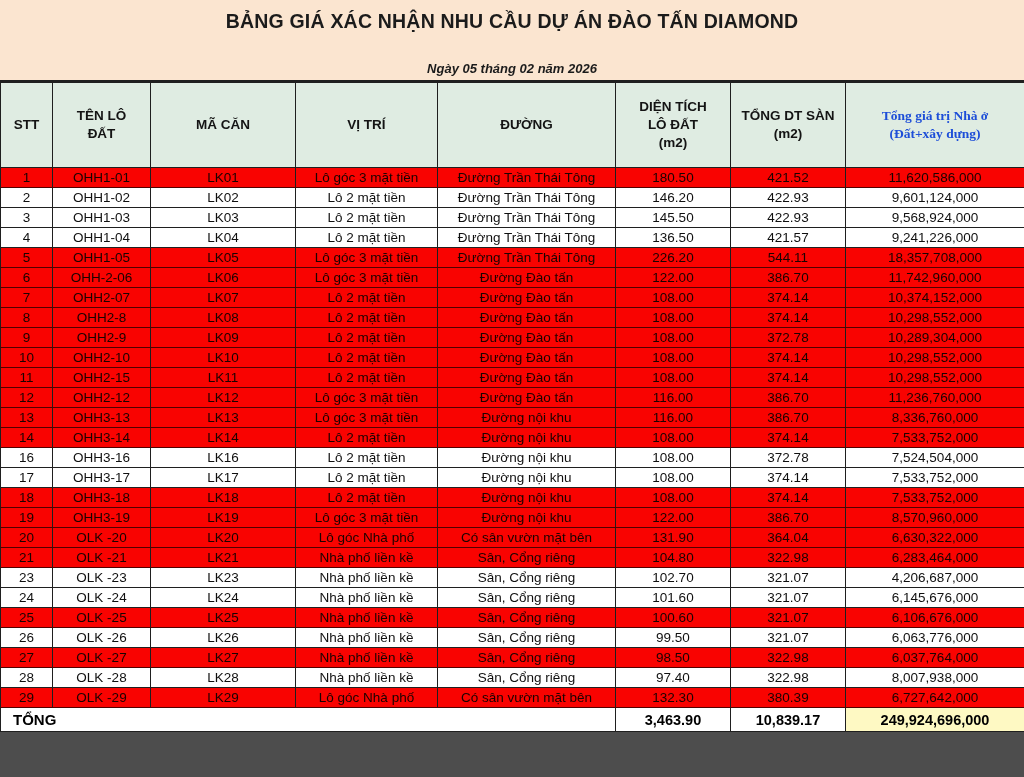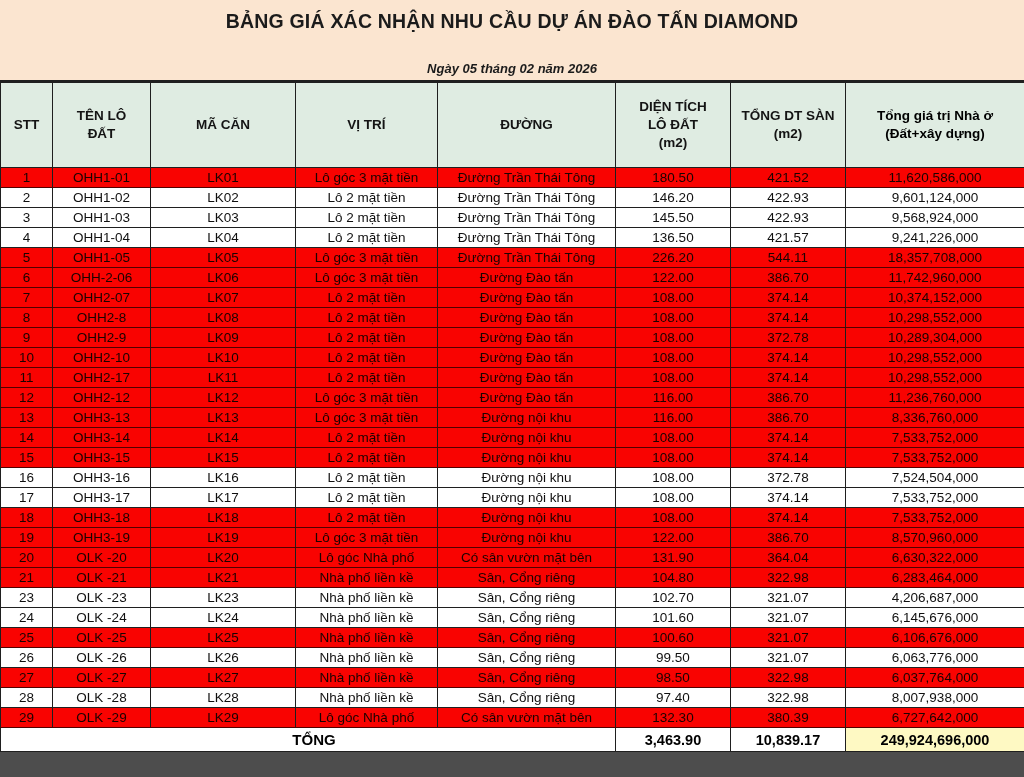--- a/index.html
+++ b/index.html
@@ -56,21 +56,22 @@
   thead th {
     background: #DFECE2;
     height: 86px;
     font-size: 13.5px;
     font-weight: bold;
     color: #141414;
     white-space: pre-line;
     line-height: 1.35;
   }
   thead th.red-head {
-    color: #000000;
+    color: #1d4ed8;
+    font-family: Liberation Serif, serif;
   }
   tbody td {
     height: 20px;
     font-size: 13.5px;
     color: #101010;
     padding: 0 2px;
   }
   tbody tr.hl td {
     background: #F90301;
     color: #1a0300;
@@ -79,21 +80,21 @@
     border-right-color: #1f1f1f;
   }
   tfoot td {
     height: 24px;
     font-weight: bold;
     font-size: 14.5px;
     color: #000;
     background: #ffffff;
   }
   tfoot td.total-label {
-    text-align: center;
+    text-align: left;
     padding-left: 12px;
     font-size: 15px;
   }
   tfoot td.total-grand {
     background: #fef9c3;
   }
   .bottom-bar {
     height: 6px;
     background: #4d4d4d;
     flex: 1;
@@ -233,21 +234,21 @@
     <td>OHH2-10</td>
     <td>LK10</td>
     <td>Lô 2 mặt tiền</td>
     <td>Đường Đào tấn</td>
     <td>108.00</td>
     <td>374.14</td>
     <td>10,298,552,000</td>
   </tr>
         <tr class="hl">
     <td>11</td>
-    <td>OHH2-17</td>
+    <td>OHH2-15</td>
     <td>LK11</td>
     <td>Lô 2 mặt tiền</td>
     <td>Đường Đào tấn</td>
     <td>108.00</td>
     <td>374.14</td>
     <td>10,298,552,000</td>
   </tr>
         <tr class="hl">
     <td>12</td>
     <td>OHH2-12</td>
@@ -265,30 +266,20 @@
     <td>Lô góc 3 mặt tiền</td>
     <td>Đường nội khu</td>
     <td>116.00</td>
     <td>386.70</td>
     <td>8,336,760,000</td>
   </tr>
         <tr class="hl">
     <td>14</td>
     <td>OHH3-14</td>
     <td>LK14</td>
-    <td>Lô 2 mặt tiền</td>
-    <td>Đường nội khu</td>
-    <td>108.00</td>
-    <td>374.14</td>
-    <td>7,533,752,000</td>
-  </tr>
-        <tr class="hl">
-    <td>15</td>
-    <td>OHH3-15</td>
-    <td>LK15</td>
     <td>Lô 2 mặt tiền</td>
     <td>Đường nội khu</td>
     <td>108.00</td>
     <td>374.14</td>
     <td>7,533,752,000</td>
   </tr>
         <tr>
     <td>16</td>
     <td>OHH3-16</td>
     <td>LK16</td>

